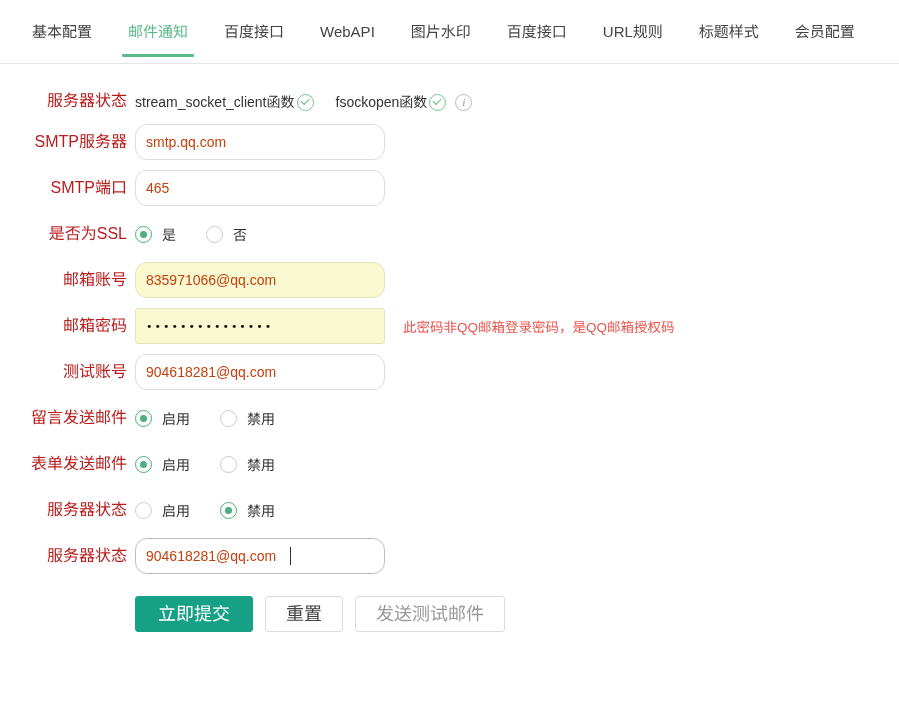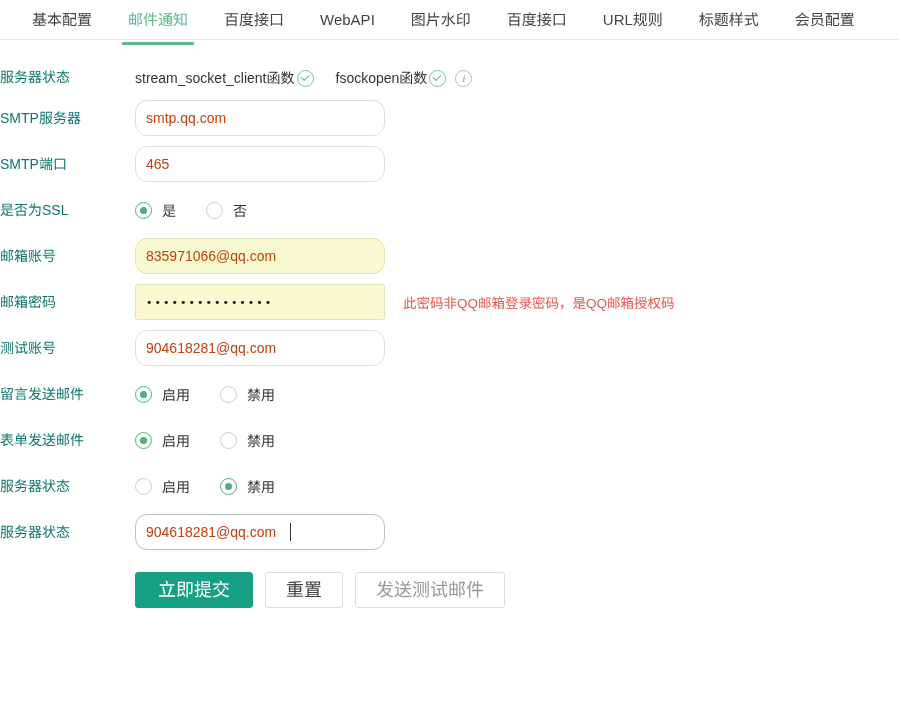--- a/index.html
+++ b/index.html
@@ -14,21 +14,21 @@
     font-family: "Liberation Sans", "DejaVu Sans", sans-serif;
     font-size: 14px;
     color: #333333;
     overflow: hidden;
     -webkit-font-smoothing: antialiased;
   }
 
   
   .tabbar {
     position: relative;
-    height: 40px;
+    height: 64px;
     border-bottom: 1px solid #e6e6e6;
     display: flex;
     align-items: center;
     padding: 0 0 0 14px;
     box-sizing: border-box;
   }
   .tab {
     position: relative;
     height: 49px;
     line-height: 49px;
@@ -57,24 +57,24 @@
     padding-top: 10px;
   }
   .row {
     display: flex;
     align-items: center;
     min-height: 36px;
     margin-bottom: 10px;
   }
   .row-label {
     width: 135px;
-    text-align: left;
+    text-align: right;
     padding-right: 8px;
-    font-size: 14px;
-    color: #0f766e;
+    font-size: 16px;
+    color: #b91c1c;
     box-sizing: border-box;
     white-space: nowrap;
     line-height: 36px;
   }
   .row-field {
     display: flex;
     align-items: center;
     flex: 1;
   }
 

